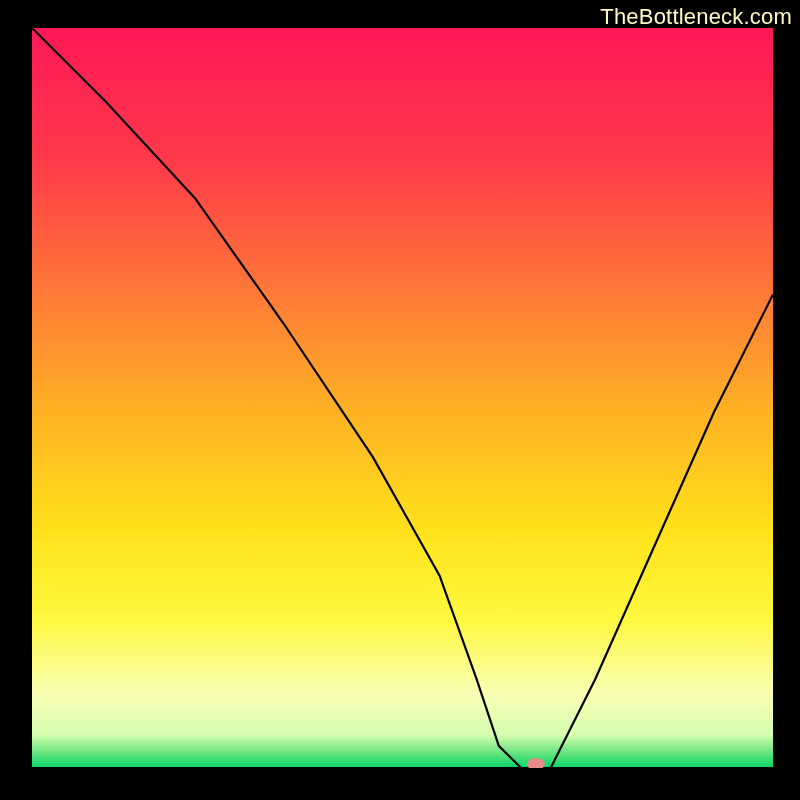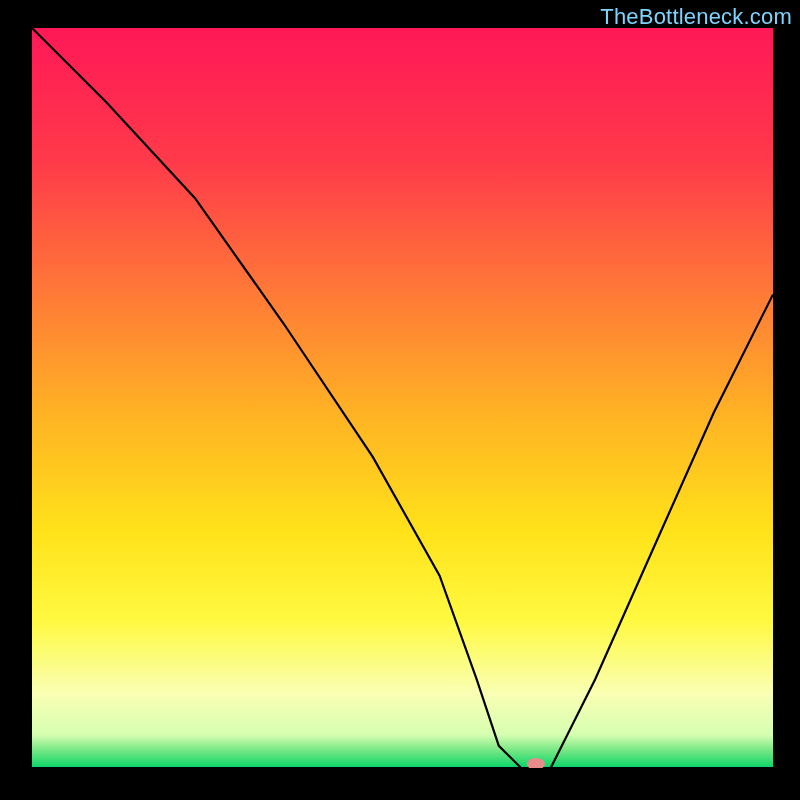--- a/index.html
+++ b/index.html
@@ -8,21 +8,21 @@
     width: 800px;
     height: 800px;
     background: #000;
     font-family: Arial, Helvetica, sans-serif;
     position: relative;
   }
   .watermark {
     position: absolute;
     top: 4px;
     right: 8px;
-    color: #7dd3fc;
+    color: #fef9c3;
     font-size: 22px;
     font-weight: 500;
     z-index: 10;
     letter-spacing: 0.2px;
   }
   .plot-frame {
     position: absolute;
     left: 32px;
     top: 28px;
     width: 741px;

